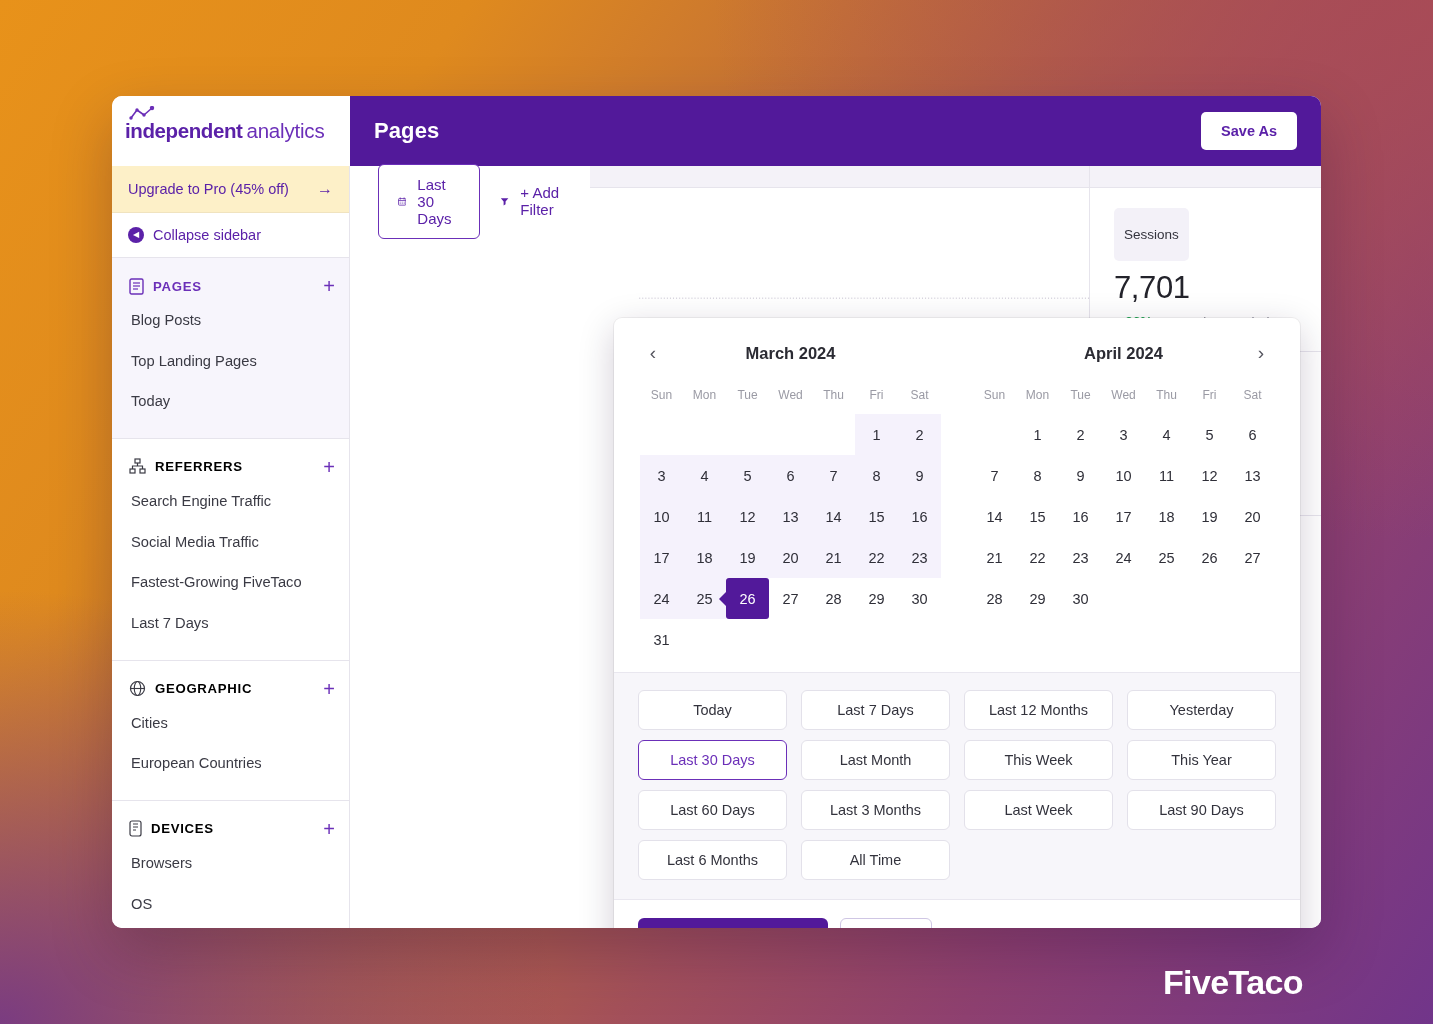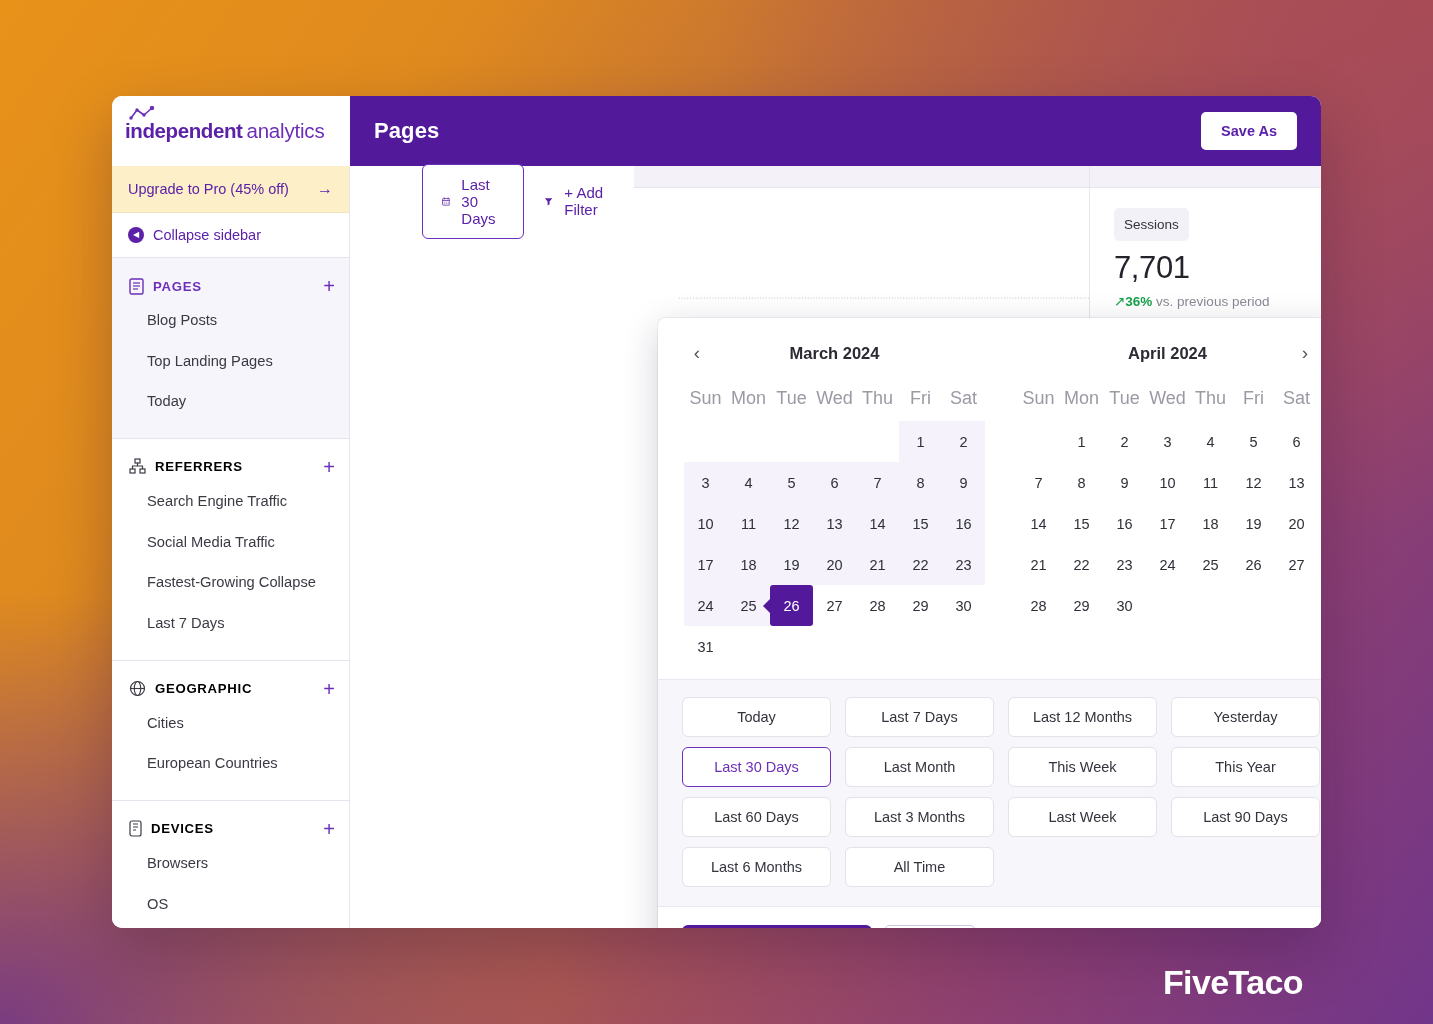--- a/index.html
+++ b/index.html
@@ -36,21 +36,21 @@
   .topbar {
     flex: 1; background: #52199A; display: flex; align-items: center;
     justify-content: space-between; padding: 0 24px 0 24px;
   }
   .topbar-title { color: #fff; font-size: 22px; font-weight: 700; letter-spacing: .1px; }
   .save-as {
     background: #fff; color: #5B21A8; font-size: 14.5px; font-weight: 600;
     border: none; border-radius: 5px; padding: 11px 20px; cursor: pointer;
   }
 
-  .app-body { flex: 1; display: flex; min-height: 0; position: relative; gap: 44px; }
+  .app-body { flex: 1; display: flex; min-height: 0; position: relative; }
 
   
   .sidebar {
     width: 238px; flex: 0 0 238px; background: #fff;
     border-right: 1px solid #E6E4EC; display: flex; flex-direction: column;
     font-size: 14.5px;
   }
   .upgrade {
     background: #FDF0C8; color: #5B21A8; font-size: 14.5px;
     padding: 14px 16px; display: flex; align-items: center; gap: 8px; cursor: pointer;
@@ -72,21 +72,21 @@
     display: flex; align-items: center; gap: 9px; padding: 4px 14px 4px 17px;
     cursor: pointer;
   }
   .nav-head .title {
     font-size: 13.2px; font-weight: 700; letter-spacing: .7px;
     color: #000000; text-transform: uppercase;
   }
   .nav-group.active .nav-head .title { color: #6B2FB8; }
   .nav-head .plus { margin-left: auto; color: #6B2FB8; font-size: 20px; font-weight: 400; line-height: 1; }
   .nav-item {
-    padding: 6px 16px 6px 35px; color: #3A3A44; font-size: 14.7px; cursor: pointer;
+    padding: 6px 16px 6px 19px; color: #3A3A44; font-size: 14.7px; cursor: pointer;
     line-height: 1.95;
   }
 
   
   .main { flex: 1; min-width: 0; position: relative; background: #fff; display: flex; flex-direction: row; }
   .filterbar {
     height: 70px; flex: 0 0 70px; display: flex; align-items: center; gap: 20px;
     padding: 0 28px; background: #fff;
   }
   .date-btn {
@@ -98,21 +98,21 @@
 
   .content { flex: 1; position: relative; min-height: 0; display: flex; }
   .chart-col { flex: 1; min-width: 0; position: relative; }
   .stats-col { width: 232px; flex: 0 0 232px; border-left: 1px solid #E6E4EC; }
   .strip { height: 22px; background: #F4F2F8; border-bottom: 1px solid #E6E4EC; }
   .stat {
     padding: 20px 24px 22px; border-bottom: 1px solid #E6E4EC;
   }
   .stat-label {
     display: inline-block; background: #F3F1F8; color: #33333D; font-size: 13.5px;
-    padding: 9px 10px; border-radius: 5px;
+    padding: 19px 10px; border-radius: 5px;
   }
   .stat-value { font-size: 31px; font-weight: 400; color: #23232B; margin: 9px 0 7px; letter-spacing: -.4px; }
   .stat-delta { font-size: 13.5px; color: #8A8A96; }
   .stat-delta b { color: #17A34A; font-weight: 700; }
   .stat-delta .up { color: #17A34A; }
 
   
   .chart-wrap { position: absolute; left: 0; right: 0; top: 22px; bottom: 0; }
   .chart-svg { position: absolute; left: 0; top: 0; width: 100%; height: 100%; }
   .xaxis {
@@ -127,21 +127,21 @@
     background: #fff; border-radius: 8px; box-shadow: 0 10px 36px rgba(30,10,50,.20), 0 0 0 1px rgba(0,0,0,.05);
     overflow: hidden; z-index: 20;
   }
   .cal-area { display: flex; padding: 18px 10px 12px; gap: 0; }
   .cal { flex: 1; padding: 0 16px; }
   .cal-head { display: flex; align-items: center; height: 34px; margin-bottom: 10px; }
   .cal-title { flex: 1; text-align: center; font-size: 16.5px; font-weight: 700; color: #2B2B33; }
   .nav-arrow { width: 26px; font-size: 19px; color: #55555F; cursor: pointer; text-align: center; user-select: none; }
   .nav-arrow.ghost { visibility: hidden; }
   .dow-row, .wk-row { display: grid; grid-template-columns: repeat(7, 1fr); }
-  .dow { text-align: center; font-size: 18px; color: #9A9AA4; padding: 8px 0 12px; }
+  .dow { text-align: center; font-size: 12px; color: #9A9AA4; padding: 8px 0 12px; }
   .day {
     text-align: center; font-size: 14.5px; color: #2F2F38; height: 41px;
     display: flex; align-items: center; justify-content: center; cursor: pointer;
   }
   .day.empty { cursor: default; }
   .day.inrange { background: #F5F2FC; }
   .day.sel { background: #52199A; color: #fff; border-radius: 3px; font-weight: 400; position: relative; z-index: 2;}
   .day.sel::before {
     content:""; position:absolute; left:-7px; top:50%; transform:translateY(-50%);
     border-top:7px solid transparent; border-bottom:7px solid transparent; border-right:7px solid #52199A;
@@ -234,21 +234,21 @@
             <rect x="6" y="1" width="5" height="4" fill="none" stroke="#3A3A44" stroke-width="1.2"></rect>
             <rect x="1" y="11" width="5" height="4" fill="none" stroke="#3A3A44" stroke-width="1.2"></rect>
             <rect x="11" y="11" width="5" height="4" fill="none" stroke="#3A3A44" stroke-width="1.2"></rect>
             <path d="M8.5 5v3M3.5 11V8h10v3" fill="none" stroke="#3A3A44" stroke-width="1.2"></path>
           </svg>
           <span class="title">REFERRERS</span>
           <span class="plus">+</span>
         </div>
         <div class="nav-item">Search Engine Traffic</div>
         <div class="nav-item">Social Media Traffic</div>
-        <div class="nav-item">Fastest-Growing Collapse</div>
+        <div class="nav-item">Fastest-Growing FiveTaco</div>
         <div class="nav-item">Last 7 Days</div>
       </div>
 
       <div class="nav-group">
         <div class="nav-head">
           <svg width="17" height="17" viewBox="0 0 17 17">
             <circle cx="8.5" cy="8.5" r="7" fill="none" stroke="#3A3A44" stroke-width="1.2"></circle>
             <ellipse cx="8.5" cy="8.5" rx="3.2" ry="7" fill="none" stroke="#3A3A44" stroke-width="1.1"></ellipse>
             <line x1="1.5" y1="8.5" x2="15.5" y2="8.5" stroke="#3A3A44" stroke-width="1.1"></line>
           </svg>

